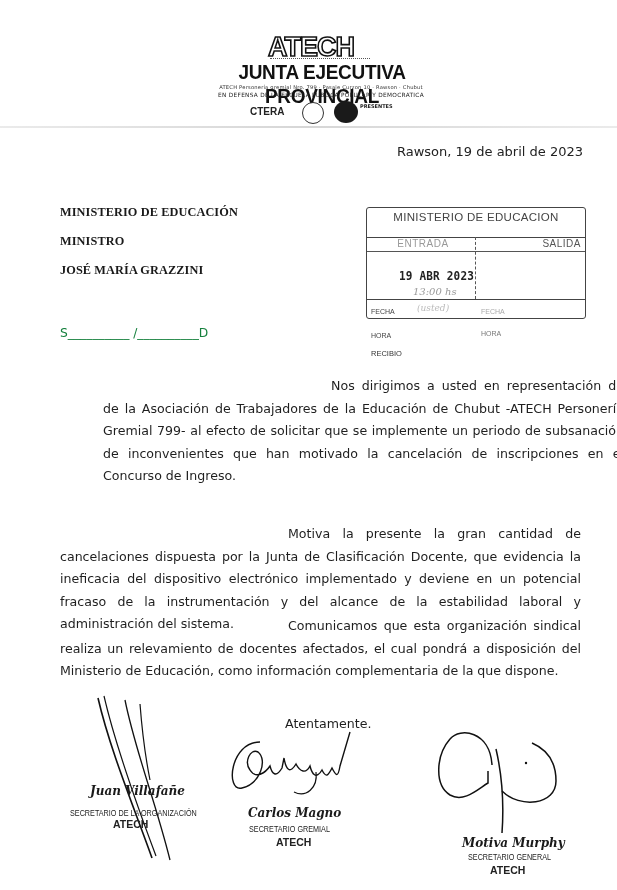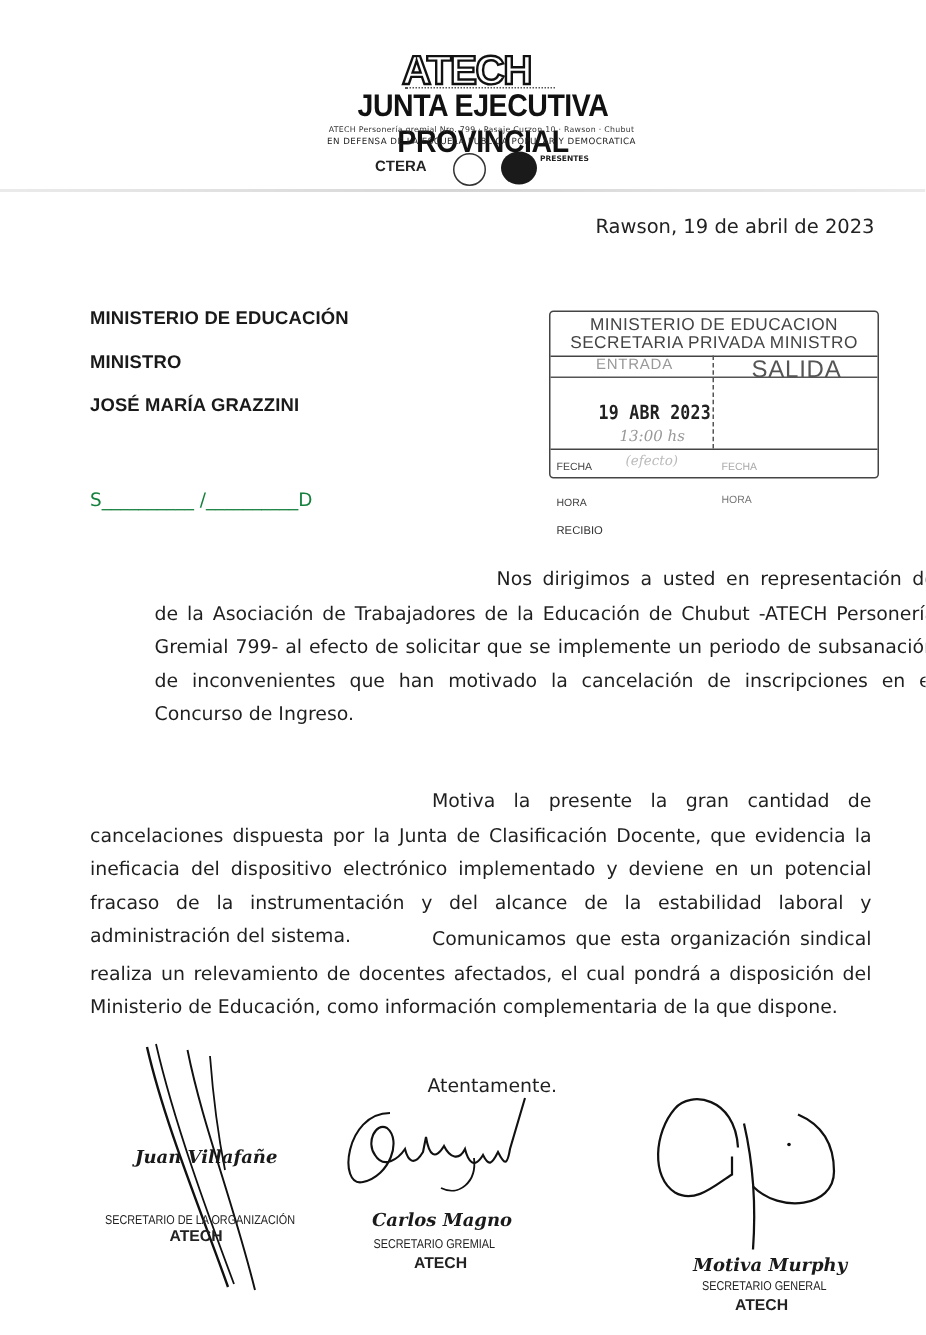--- a/index.html
+++ b/index.html
@@ -14,36 +14,36 @@
   .lh-sub1 { left:203px; top:84px; width:236px; text-align:center; font-size:5.2px; color:#333; letter-spacing:0.2px; }
   .lh-sub2 { left:203px; top:92px; width:236px; text-align:center; font-size:5.8px; color:#222; letter-spacing:0.3px; }
   .lh-ctera { left:250px; top:106px; font-family:"Liberation Sans", sans-serif; font-weight:bold; font-size:10px; color:#222; }
   .lh-badge { left:302px; top:102px; width:20px; height:20px; border-radius:50%; border:1.5px solid #333; }
   .lh-badge2 { left:334px; top:101px; width:24px; height:22px; border-radius:50%; background:#1a1a1a; }
   .lh-presentes { left:360px; top:104px; font-size:5px; line-height:5px; font-weight:bold; color:#222; }
   .lh-rule { left:0; top:126px; width:617px; height:2px; background:linear-gradient(to right,#ddd,#bbb,#ddd); opacity:0.6; }
 
   .date { left:397px; top:144px; font-size:13px; color:#222; }
 
-  .addr { left:60px; font-family:Liberation Sans, sans-serif; font-weight:bold; font-size:12.3px; color:#1a1a1a; letter-spacing:0.1px; }
+  .addr { left:60px; font-family:Liberation Serif, serif; font-weight:bold; font-size:12.3px; color:#1a1a1a; letter-spacing:0.1px; }
   .addr1 { top:205px; }
   .addr2 { top:234px; }
   .addr3 { top:263px; }
   .sd { left:60px; top:326px; font-size:12.3px; color:#15803d; }
 
   
   .stamp { left:366px; top:207px; width:218px; height:110px; border:1.6px solid #444; border-radius:3px; font-family:"Liberation Sans", sans-serif; color:#333; }
   .stamp .h1 { position:absolute; left:0; top:3px; width:100%; text-align:center; font-size:11.5px; letter-spacing:0.3px; color:#444; }
   .stamp .h2 { position:absolute; left:0; top:15px; width:100%; text-align:center; font-size:11.5px; letter-spacing:0.3px; color:#444; }
   .stamp .rowline1 { position:absolute; left:0; top:29px; width:100%; border-top:1.3px solid #444; }
   .stamp .rowline2 { position:absolute; left:0; top:43px; width:100%; border-top:1.3px solid #555; }
   .stamp .rowline3 { position:absolute; left:0; top:91px; width:100%; border-top:1.3px solid #444; }
   .stamp .vline { position:absolute; left:108px; top:29px; height:62px; border-left:1.3px dashed #555; }
   .stamp .entrada { position:absolute; left:10px; top:30px; width:92px; text-align:center; font-size:10px; color:#999; letter-spacing:0.5px; }
-  .stamp .salida { position:absolute; left:114px; top:30px; width:100px; text-align:center; font-size:16px; color:#555; letter-spacing:0.5px; }
+  .stamp .salida { position:absolute; left:114px; top:30px; width:100px; text-align:right; font-size:10px; color:#555; letter-spacing:0.5px; }
   .stamp .lbl { position:absolute; font-size:7px; color:#444;margin-top:44px; }
   .stamp .fecha-l { left:4px; top:56px; }
   .stamp .hora-l { left:4px; top:80px; }
   .stamp .fecha-r { left:114px; top:56px; color:#aaa; }
   .stamp .hora-r { left:114px; top:78px; color:#777; }
   .stamp .recibio { left:4px; top:97px; font-size:7.5px; color:#333; }
   .stamp .datev { position:absolute; left:32px; top:60px; font-family:"DejaVu Sans Mono", monospace; font-size:13px; font-weight:bold; color:#222; letter-spacing:0.2px; transform:scaleX(0.85); transform-origin:left; }
   .stamp .hourv { position:absolute; left:46px; top:78px; font-family:"DejaVu Serif", serif; font-style:italic; font-size:10px; color:#999; }
   .stamp .recv { position:absolute; left:50px; top:95px; font-family:"DejaVu Serif", serif; font-style:italic; font-size:9px; color:#bbb; }
 
@@ -76,55 +76,54 @@
 
 <div class="abs date">Rawson, 19 de abril de 2023</div>
 
 <div class="abs addr addr1">MINISTERIO DE EDUCACIÓN</div>
 <div class="abs addr addr2">MINISTRO</div>
 <div class="abs addr addr3">JOSÉ MARÍA GRAZZINI</div>
 <div class="abs sd">S__________ /__________D</div>
 
 <div class="abs stamp">
   <div class="h1">MINISTERIO DE EDUCACION</div>
-  <div class="h2">SECRETARIA PRIVADA MINISTRO</div>
   <div class="rowline1"></div>
   <div class="rowline2"></div>
   <div class="rowline3"></div>
   <div class="vline"></div>
   <div class="entrada">ENTRADA</div>
   <div class="salida">SALIDA</div>
   <div class="lbl fecha-l">FECHA</div>
   <div class="lbl hora-l">HORA</div>
   <div class="lbl fecha-r">FECHA</div>
   <div class="lbl hora-r">HORA</div>
   <div class="lbl recibio">RECIBIO</div>
   <div class="datev">19 ABR 2023</div>
   <div class="hourv">13:00 hs</div>
-  <div class="recv">(efecto)</div>
+  <div class="recv">(usted)</div>
 </div>
 
 <div class="abs body p1 p-indent-wrap">
   <div style="text-indent:228px;">Nos dirigimos a usted en representación de de la Asociación de Trabajadores de la Educación de Chubut -ATECH Personería Gremial 799- al efecto de solicitar que se implemente un periodo de subsanación de inconvenientes que han motivado la cancelación de inscripciones en el Concurso de Ingreso.</div>
 </div>
 <div class="abs body p2">
   <div style="text-indent:228px;">Motiva la presente la gran cantidad de cancelaciones dispuesta por la Junta de Clasificación Docente, que evidencia la ineficacia del dispositivo electrónico implementado y deviene en un potencial fracaso de la instrumentación y del alcance de la estabilidad laboral y administración del sistema.</div>
 </div>
 <div class="abs body p3">
   <div style="text-indent:228px;">Comunicamos que esta organización sindical realiza un relevamiento de docentes afectados, el cual pondrá a disposición del Ministerio de Educación, como información complementaria de la que dispone.</div>
 </div>
 <div class="abs atent">Atentamente.</div>
 
 <svg class="sig-svg" style="left:80px;top:690px;" width="120" height="175" viewBox="0 0 120 175">
   <path d="M18 8 C 30 60, 55 120, 72 168" stroke="#111" stroke-width="1.6" fill="none"></path>
   <path d="M24 6 C 36 58, 58 118, 76 166" stroke="#111" stroke-width="1.2" fill="none"></path>
   <path d="M45 10 C 55 60, 75 110, 90 170" stroke="#111" stroke-width="1.3" fill="none"></path>
   <path d="M60 14 C 62 40, 66 70, 70 90" stroke="#111" stroke-width="1.2" fill="none"></path>
 </svg>
-<div class="abs sig-name" style="left:90px;top:764px;">Juan Villafañe</div>
+<div class="abs sig-name" style="left:90px;top:784px;">Juan Villafañe</div>
 <div class="abs sig-role" style="left:70px;top:808px;">SECRETARIO DE LA ORGANIZACIÓN</div>
 <div class="abs sig-org" style="left:113px;top:818px;">ATECH</div>
 
 <svg class="sig-svg" style="left:220px;top:722px;" width="140" height="80" viewBox="0 0 140 80">
   <path d="M40 20 C 10 20, 5 70, 22 66 C 40 62, 48 38, 38 30 C 30 26, 24 40, 30 48 C 36 58, 46 50, 50 44 C 52 52, 56 56, 62 46 L 64 36 C 66 48, 70 52, 76 42 C 80 50, 86 52, 90 44 C 92 52, 96 58, 102 48 C 106 56, 108 54, 112 46 C 116 54, 118 56, 120 44 L 130 10" stroke="#111" stroke-width="1.4" fill="none"></path>
   <path d="M96 50 C 98 66, 86 76, 74 70" stroke="#111" stroke-width="1.2" fill="none"></path>
 </svg>
 <div class="abs sig-name" style="left:248px;top:806px;">Carlos Magno</div>
 <div class="abs sig-role" style="left:249px;top:824px;">SECRETARIO GREMIAL</div>
 <div class="abs sig-org" style="left:276px;top:836px;">ATECH</div>

